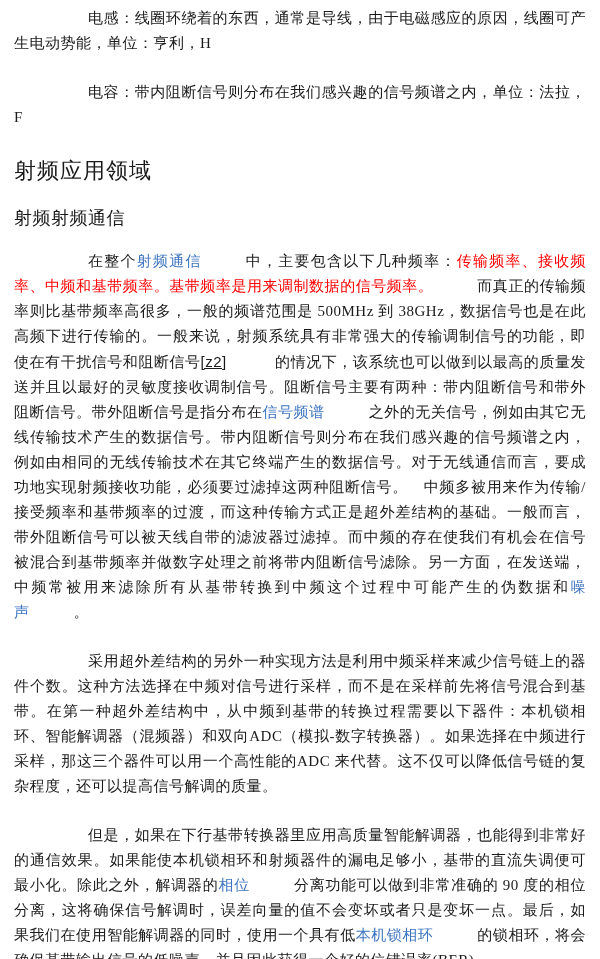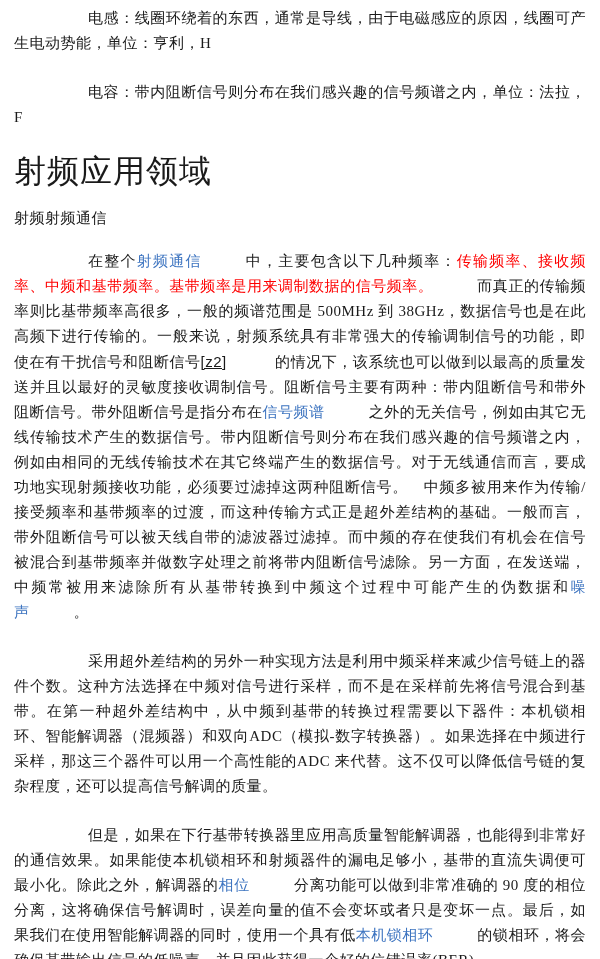--- a/index.html
+++ b/index.html
@@ -23,28 +23,28 @@
   }
   p.para {
     margin: 0 0 24px 0;
     font-size: 15px;
     line-height: 25px;
     text-align: justify;
     text-indent: 2em;
     letter-spacing: 0.5px;
   }
   h1.page-title {
-    font-size: 32px;
+    font-size: 22px;
     font-weight: 400;
     margin: 12px 0 18px 0;
     line-height: 34px;
     letter-spacing: 1px;
   }
   .subheading {
-    font-size: 15px;
+    font-size: 18px;
     line-height: 25px;
     margin: 0 0 18px 0;
     letter-spacing: 0.5px;
   }
   .run-text { color: var(--text-color); margin-left: 44px; }
   .run-link { color: var(--link-color); text-decoration: none; cursor: pointer; }
   .run-red  { color: var(--red-color); }
   .run-comment { color: var(--text-color); font-family: "Liberation Sans", sans-serif; text-decoration: underline; }
 </style>
 </head>

